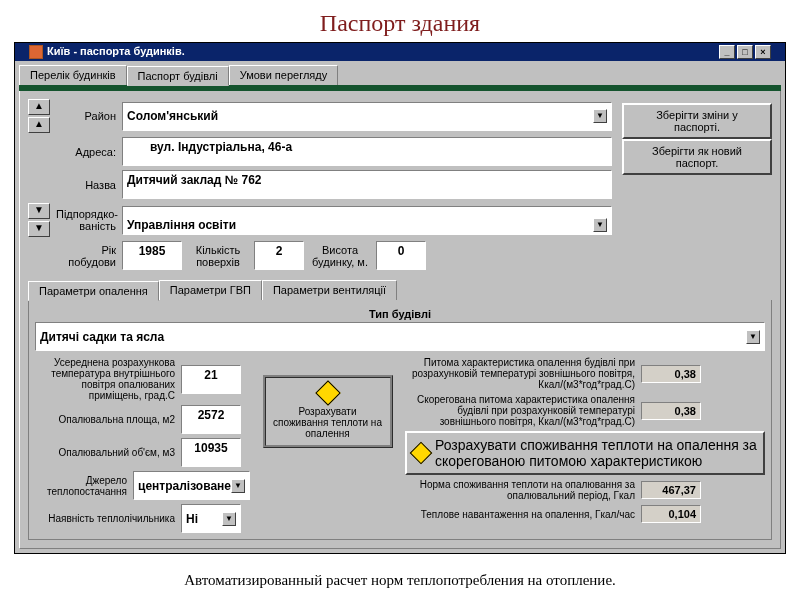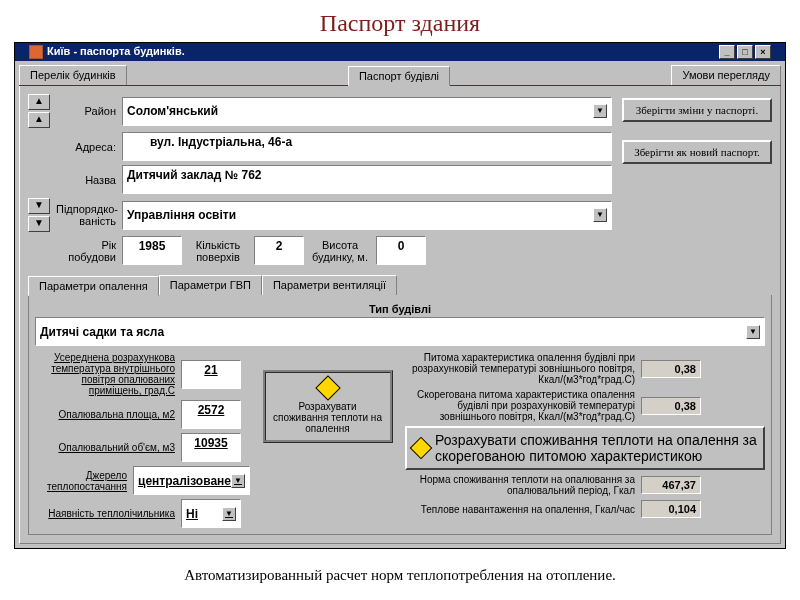--- a/index.html
+++ b/index.html
@@ -4,21 +4,21 @@
 <style>
   * { box-sizing: border-box; margin: 0; padding: 0; }
   body { font-family: Tahoma, Arial, sans-serif; font-size: 11px; background: #fff; color: #000; width: 800px; height: 600px; position: relative; }
   .page-title { text-align: center; font-size: 24px; font-family: "Times New Roman", serif; color: #7f1d1d; padding: 10px 0 5px; }
   .window { margin: 0 14px; border: 1px solid #000; background: #c0c0c0; }
   .titlebar { background: linear-gradient(to right, #0a246a, #0a246a); color: #fff; display: flex; align-items: flex-start; padding: 2px 14px; font-size: 11px; font-weight: bold; }
   .titlebar .icon { width: 14px; height: 14px; background: #d63; margin-right: 4px; border: 1px solid #a52; }
   .titlebar .spacer { flex: 1; }
   .winbtn { width: 16px; height: 14px; background: #c0c0c0; border: 1px solid #fff; border-right-color: #404040; border-bottom-color: #404040; margin-left: 2px; font-size: 9px; text-align: center; line-height: 12px; color: #000; font-family: Arial; font-weight: bold; cursor: pointer; }
   .client { background: #c0c0c0; padding: 4px; }
-  .tabs { display: flex; border-bottom: 1px solid #14532d; justify-content: space-between; }
+  .tabs { display: flex; border-bottom: 6px solid #14532d; }
   .tab { padding: 3px 10px; background: #c0c0c0; border: 1px solid #fff; border-bottom: none; border-right-color: #808080; font-size: 11px; cursor: pointer; }
   .tab.active { background: #c0c0c0; position: relative; top: 1px; border-bottom: 1px solid #c0c0c0; }
   .panel { border: 1px solid #fff; border-top: none; border-left-color: #fff; border-right-color: #808080; border-bottom-color: #808080; padding: 8px; background: #c0c0c0; }
   .row { display: flex; align-items: center; margin-bottom: 4px; gap: 6px; }
   .navbtns { display: flex; flex-direction: column; gap: 2px; }
   .navbtn { width: 22px; height: 16px; background: #c0c0c0; border: 1px solid #fff; border-right-color: #404040; border-bottom-color: #404040; text-align: center; font-size: 10px; line-height: 12px; cursor: pointer; }
   .lbl { text-align: right; font-size: 11px; }
   .input, .select { background: #fff; border: 1px solid #808080; border-right-color: #fff; border-bottom-color: #fff; padding: 2px 4px; font-size: 12px; font-weight: bold; height: 29px; }
   .select { display: flex; align-items: center; }
   .select .dd { margin-left: auto; width: 14px; height: 14px; background: #c0c0c0; border: 1px solid #fff; border-right-color: #404040; border-bottom-color: #404040; font-size: 8px; text-align: center; line-height: 12px; cursor: pointer; }
@@ -85,57 +85,57 @@
             <span class="lbl" style="width:60px;">Назва</span>
             <div class="input" style="flex:1;">Дитячий заклад № 762</div>
           </div>
           <div class="row">
             <div class="navbtns">
               <div class="navbtn">▼</div>
               <div class="navbtn">▼</div>
             </div>
             <span class="lbl" style="width:60px; white-space:pre-line;">Підпорядко-
 ваність</span>
-            <div class="select" style="flex:1;">
+            <div class="select" style="flex:1;align-items:flex-end;">
               <span>Управління освіти</span>
               <div class="dd">▼</div>
             </div>
           </div>
           <div class="row">
             <div style="width:22px;"></div>
             <span class="lbl" style="width:60px;">Рік побудови</span>
             <div class="input" style="width:60px; text-align:center;">1985</div>
             <span class="lbl" style="width:60px; white-space:pre-line; text-align:center;">Кількість
 поверхів</span>
             <div class="input" style="width:50px; text-align:center;">2</div>
             <span class="lbl" style="width:60px; white-space:pre-line; text-align:center;">Висота
 будинку, м.</span>
             <div class="input" style="width:50px; text-align:center;">0</div>
           </div>
         </div>
-        <div style="width:150px; display:flex; flex-direction:column; gap:18px; padding-top:4px;font-family:Liberation Serif, serif;">
+        <div style="width:150px; display:flex; flex-direction:column; gap:0; padding-top:4px;">
           <div class="bigbtn">Зберігти зміни у паспорті.</div>
           <div class="bigbtn">Зберігти як новий паспорт.</div>
         </div>
       </div>
 
       <div class="subtabs">
         <div class="tab active">Параметри опалення</div>
         <div class="tab">Параметри ГВП</div>
         <div class="tab">Параметри вентиляції</div>
       </div>
       <div class="subpanel">
         <div class="type-label">Тип будівлі</div>
         <div class="select wide-select">
           <span>Дитячі садки та ясла</span>
           <div class="dd">▼</div>
         </div>
 
         <div class="cols">
-          <div class="col" style="width:215px;text-decoration:underline;">
+          <div class="col" style="width:215px;">
             <div class="ccell">
                 <span class="lbl">Усереднена розрахункова температура внутрішнього повітря опалюваних приміщень, град.С</span>
                 <div class="input">21</div>
               </div>
             <div class="ccell">
                 <span class="lbl">Опалювальна площа, м2</span>
                 <div class="input">2572</div>
               </div>
             <div class="ccell">
                 <span class="lbl">Опалювальний об'єм, м3</span>

